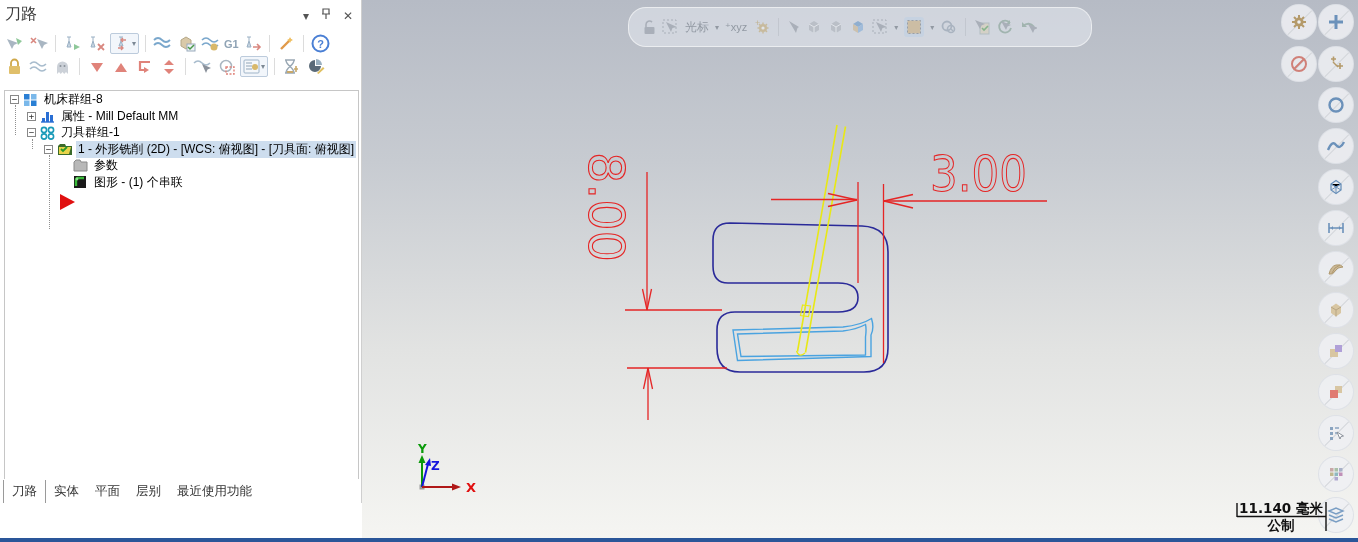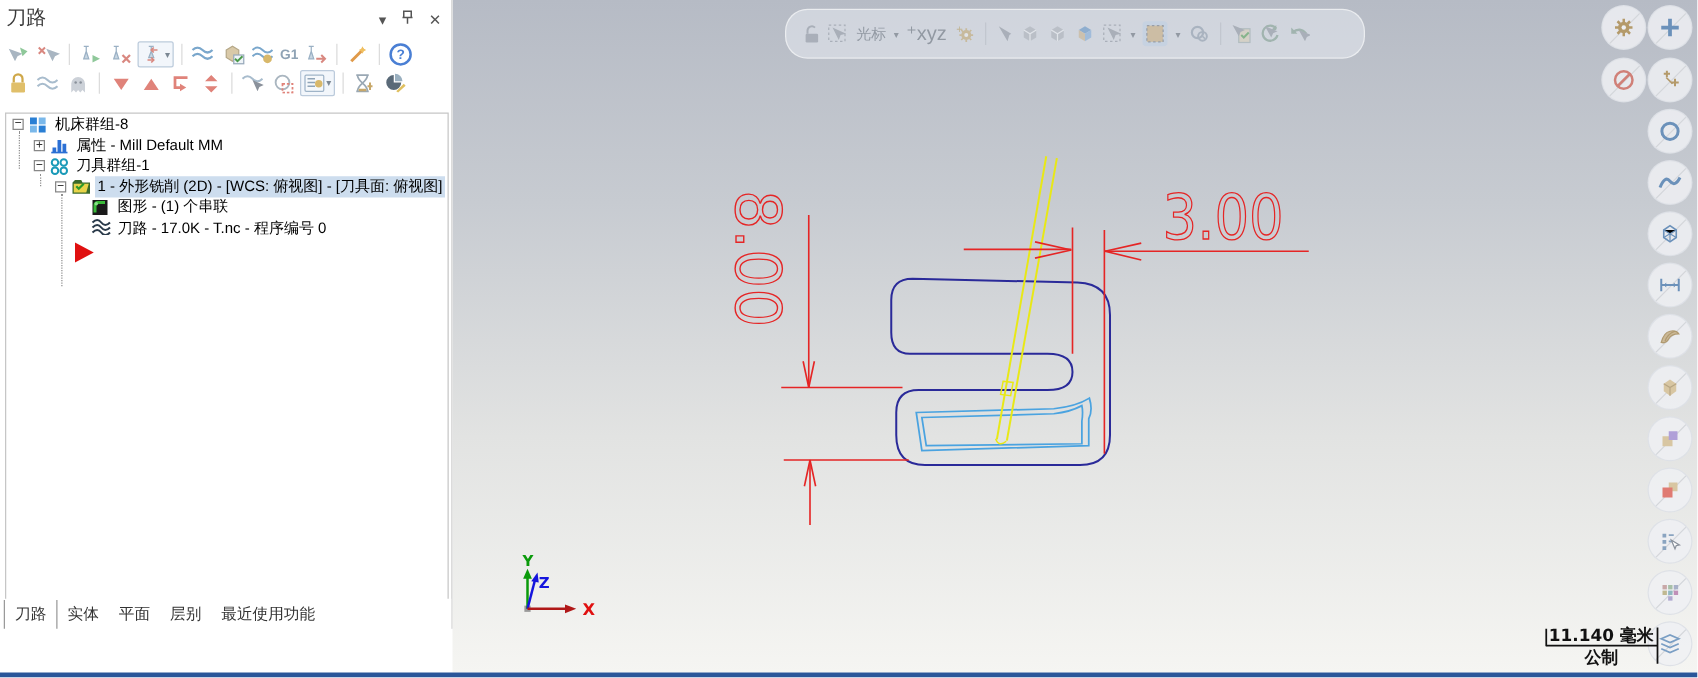--- a/index.html
+++ b/index.html
@@ -282,35 +282,35 @@
             <svg width="16" height="14" viewBox="0 0 16 14">
               <path d="M1 4l2-2h5l1 2h6v9H1z" fill="#3a6b2a"></path>
               <path d="M2 5h12l-2 7H2z" fill="#e8d44a"></path>
               <path d="M4 7l2 2 4-4" stroke="#2a9a2a" fill="none" stroke-width="1.8"></path>
             </svg>
           </span>
         <span class="lbl">1 - 外形铣削 (2D) - [WCS: 俯视图] - [刀具面: 俯视图]</span>
       </div>
       <div class="trow" style="padding-left:68px;">
         <span class="ticon">
+            <svg width="15" height="13" viewBox="0 0 15 13">
+              <path d="M1 3l2-2h4l1 2h6v9H1z" fill="#b8b8b8" stroke="#8a8a8a"></path>
+            </svg>
+          </span>
+        <span class="lbl">参数</span>
+      </div>
+      <div class="trow" style="padding-left:68px;">
+        <span class="ticon">
             <svg width="14" height="14" viewBox="0 0 14 14">
               <rect x="1" y="1" width="12" height="12" fill="#1a1a1a"></rect>
               <path d="M3 11V5a2 2 0 012-2h6" fill="none" stroke="#3aba3a" stroke-width="2.4"></path>
               <circle cx="4" cy="4" r="1.4" fill="#8ae08a"></circle>
             </svg>
           </span>
         <span class="lbl">图形 - (1) 个串联</span>
-      </div>
-      <div class="trow" style="padding-left:68px;">
-        <span class="ticon">
-            <svg width="16" height="13" viewBox="0 0 16 13">
-              <path d="M1 3q4-4 7 0t7 0M1 7q4-4 7 0t7 0M1 11q4-4 7 0t7 0" stroke="#2a3a4a" fill="none" stroke-width="1.6"></path>
-            </svg>
-          </span>
-        <span class="lbl">刀路 - 17.0K - T.nc - 程序编号 0</span>
       </div>
       <div class="ins-arrow"></div>
     </div>
 
     <div class="tabbar">
       <span class="tab active">刀路</span>
       <span class="tab">实体</span>
       <span class="tab">平面</span>
       <span class="tab">层别</span>
       <span class="tab">最近使用功能</span>
@@ -327,21 +327,21 @@
           </svg>
         </span>
       <span class="sbi">
           <svg width="17" height="16" viewBox="0 0 17 16">
             <rect x="1" y="1" width="13" height="13" fill="none" stroke="#8a919b" stroke-dasharray="2 2"></rect>
             <path d="M4 3l5 10 1.5-4L15 8z" fill="#8a919b"></path>
           </svg>
         </span>
       <span class="sbt">光标</span>
       <span class="sbt" style="font-size:8px;">▾</span>
-      <span class="sbt" style="font-size:16px;">⁺<span>xyz</span></span>
+      <span class="sbt" style="font-size:11px;">⁺<span>xyz</span></span>
       <span class="sbi">
           <svg width="17" height="16" viewBox="0 0 17 16">
             <text x="2" y="7" font-size="9" fill="#b49a5a">+</text>
             <circle cx="10" cy="9" r="4" fill="#c0a468"></circle>
             <circle cx="10" cy="9" r="1.6" fill="#eef0f3"></circle>
             <path d="M10 3.5v2M10 12.5v2M4.5 9h2M13.5 9h2M6 5l1.4 1.4M14 13l-1.4-1.4M6 13l1.4-1.4M14 5l-1.4 1.4" stroke="#c0a468" stroke-width="1.4"></path>
           </svg>
         </span>
       <span class="sbsep"></span>
       <span class="sbi">

